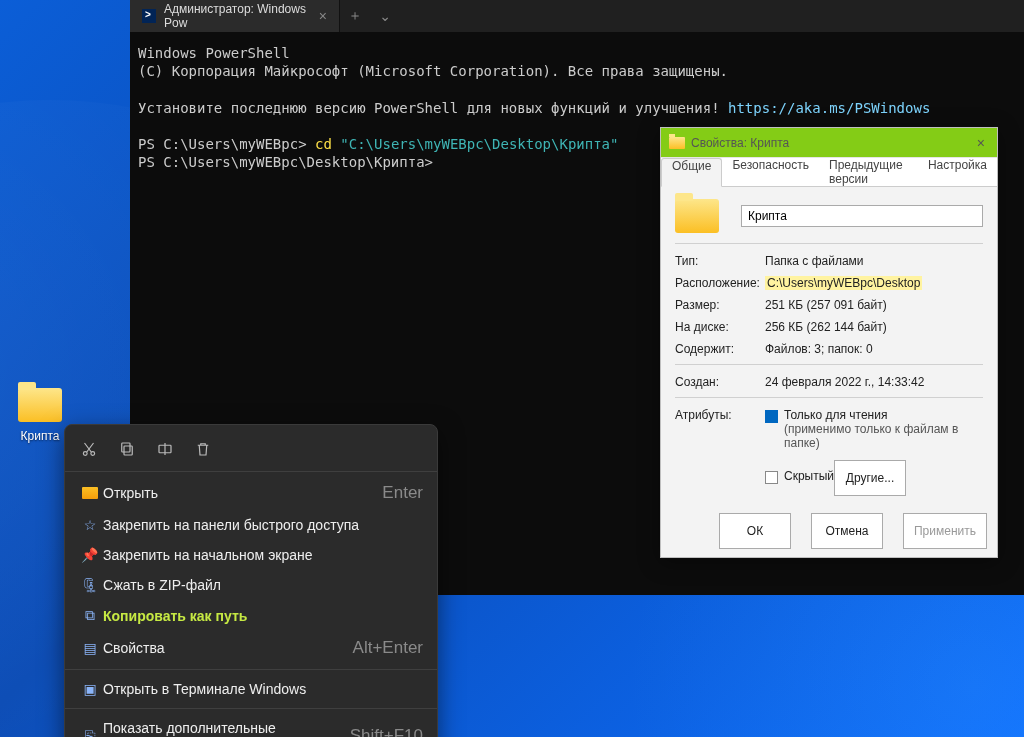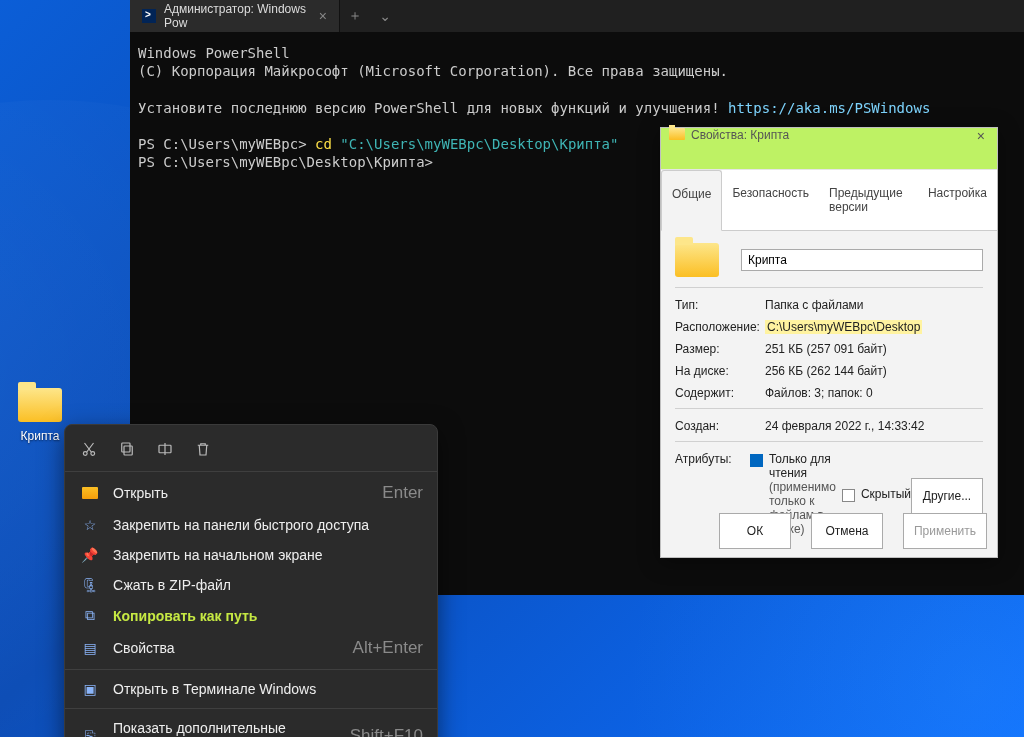--- a/index.html
+++ b/index.html
@@ -69,66 +69,66 @@
 
 .ctx {
   position: absolute; left: 64px; top: 424px; width: 374px;
   background: #2b2b2b; border: 1px solid #3a3a3a; border-radius: 8px;
   box-shadow: 0 8px 24px rgba(0,0,0,.5); padding: 6px 0; color: #eee;
 }
 .ctx-toolbar { display: flex; gap: 18px; padding: 8px 14px; }
 .ctx-toolbar .ticon { width: 20px; height: 20px; color: #bbb; display:flex; align-items:center; justify-content:center; }
 .ctx-sep { height: 1px; background: #3f3f3f; margin: 4px 0; }
 .ctx-item {
-  display: flex; align-items: center; padding: 7px 14px; font-size: 14px; gap: 12px;
+  display: flex; align-items: center; padding: 7px 14px; font-size: 14px; gap: 2px;
 }
 .ctx-item.hl .label { color: #c6e943; font-weight: 700; }
 .ctx-item .iconbox { width: 22px; display:flex; justify-content:center; color:#8ab4f8; }
 .ctx-item .shortcut { margin-left: auto; color: #8a8a8a; font-size: 17px; }
 .ctx-item .label { flex: 1; }
 
 
 .props {
   position: absolute; left: 660px; top: 127px; width: 338px; height: 431px;
   background: #f3f3f3; border: 1px solid #bfbfbf; box-shadow: 0 4px 20px rgba(0,0,0,.4);
   font-size: 12px; color: #222;
 }
 .props-title {
-  height: 42px; display: flex; padding: 0 8px; background: #bef264;
+  height: 30px; display: flex; align-items: center; padding: 0 8px; background: #84cc16;
   border-bottom: 1px solid #e5e5e5;
 }
 .props-title .picon {
   width: 16px; height: 12px; background: linear-gradient(#fde68a,#fbbf24); margin-right: 6px; border-radius:1px;
   position: relative;
 }
 .props-title .picon::before { content:""; position:absolute; top:-3px; left:0; width:6px; height:3px; background:#fde68a; }
 .props-title .ptxt { flex:1; color:#555; }
 .props-title .pclose { color:#555; font-size:14px; padding:0 4px; }
 .props-tabs { display:flex; background:#fff; border-bottom:1px solid #ccc; }
-.props-tab { padding: 16px 10px; font-size: 12px; color:#444; }
+.props-tab { padding: 0 10px; font-size: 12px; color:#444; }
 .props-tab.active { background:#f3f3f3; border:1px solid #ccc; border-bottom:1px solid #f3f3f3; margin-bottom:-1px; border-radius:3px 3px 0 0; }
 .props-body { padding: 12px 14px; }
 .props-row { display:flex; align-items:center; margin-bottom:8px; }
 .props-header { display:flex; align-items:center; margin-bottom:10px; }
 .props-header .big-folder {
   width: 44px; height: 34px; background: linear-gradient(#fde68a,#fbbf24); border-radius:3px; margin-right:22px;
   position:relative;
 }
 .props-header .big-folder::before { content:""; position:absolute; top:-6px; left:0; width:18px; height:8px; background:#fde68a; border-radius:2px 2px 0 0; }
 .props-header input {
   flex:1; height:22px; border:1px solid #aaa; padding:2px 6px; font-size:12px; background:#fff;
 }
 .props-hr { height:1px; background:#d0d0d0; margin:4px 0 10px; }
 .props-label { width: 90px; color:#222; }
 .props-val { flex:1; color:#222; }
 .props-val.hl { background: #fff3a0; display:inline-block; padding:0 2px; }
 .checkbox-row { display:flex; align-items:flex-start; gap:6px; margin-bottom:4px; }
 .checkbox { width:13px; height:13px; border:1px solid #888; background:#fff; margin-top:2px; flex-shrink:0; }
 .checkbox.filled { background:#0067c0; border-color:#0067c0; }
-.attr-right { display:flex; flex-direction:row; gap:6px; }
+.attr-right { display:flex; flex-direction:column; gap:6px; }
 .props-btn {
   min-width: 72px; height: 36px; background:#fff; border:1px solid #aaa; font-size:12px; display:inline-flex; align-items:center; justify-content:center; padding:0 10px;
 }
 .props-footer {
   position:absolute; bottom:8px; right:10px; display:flex; gap:20px;
 }
 svg { width: 18px; height: 18px; }
 </style>
 </head>
 <body>

